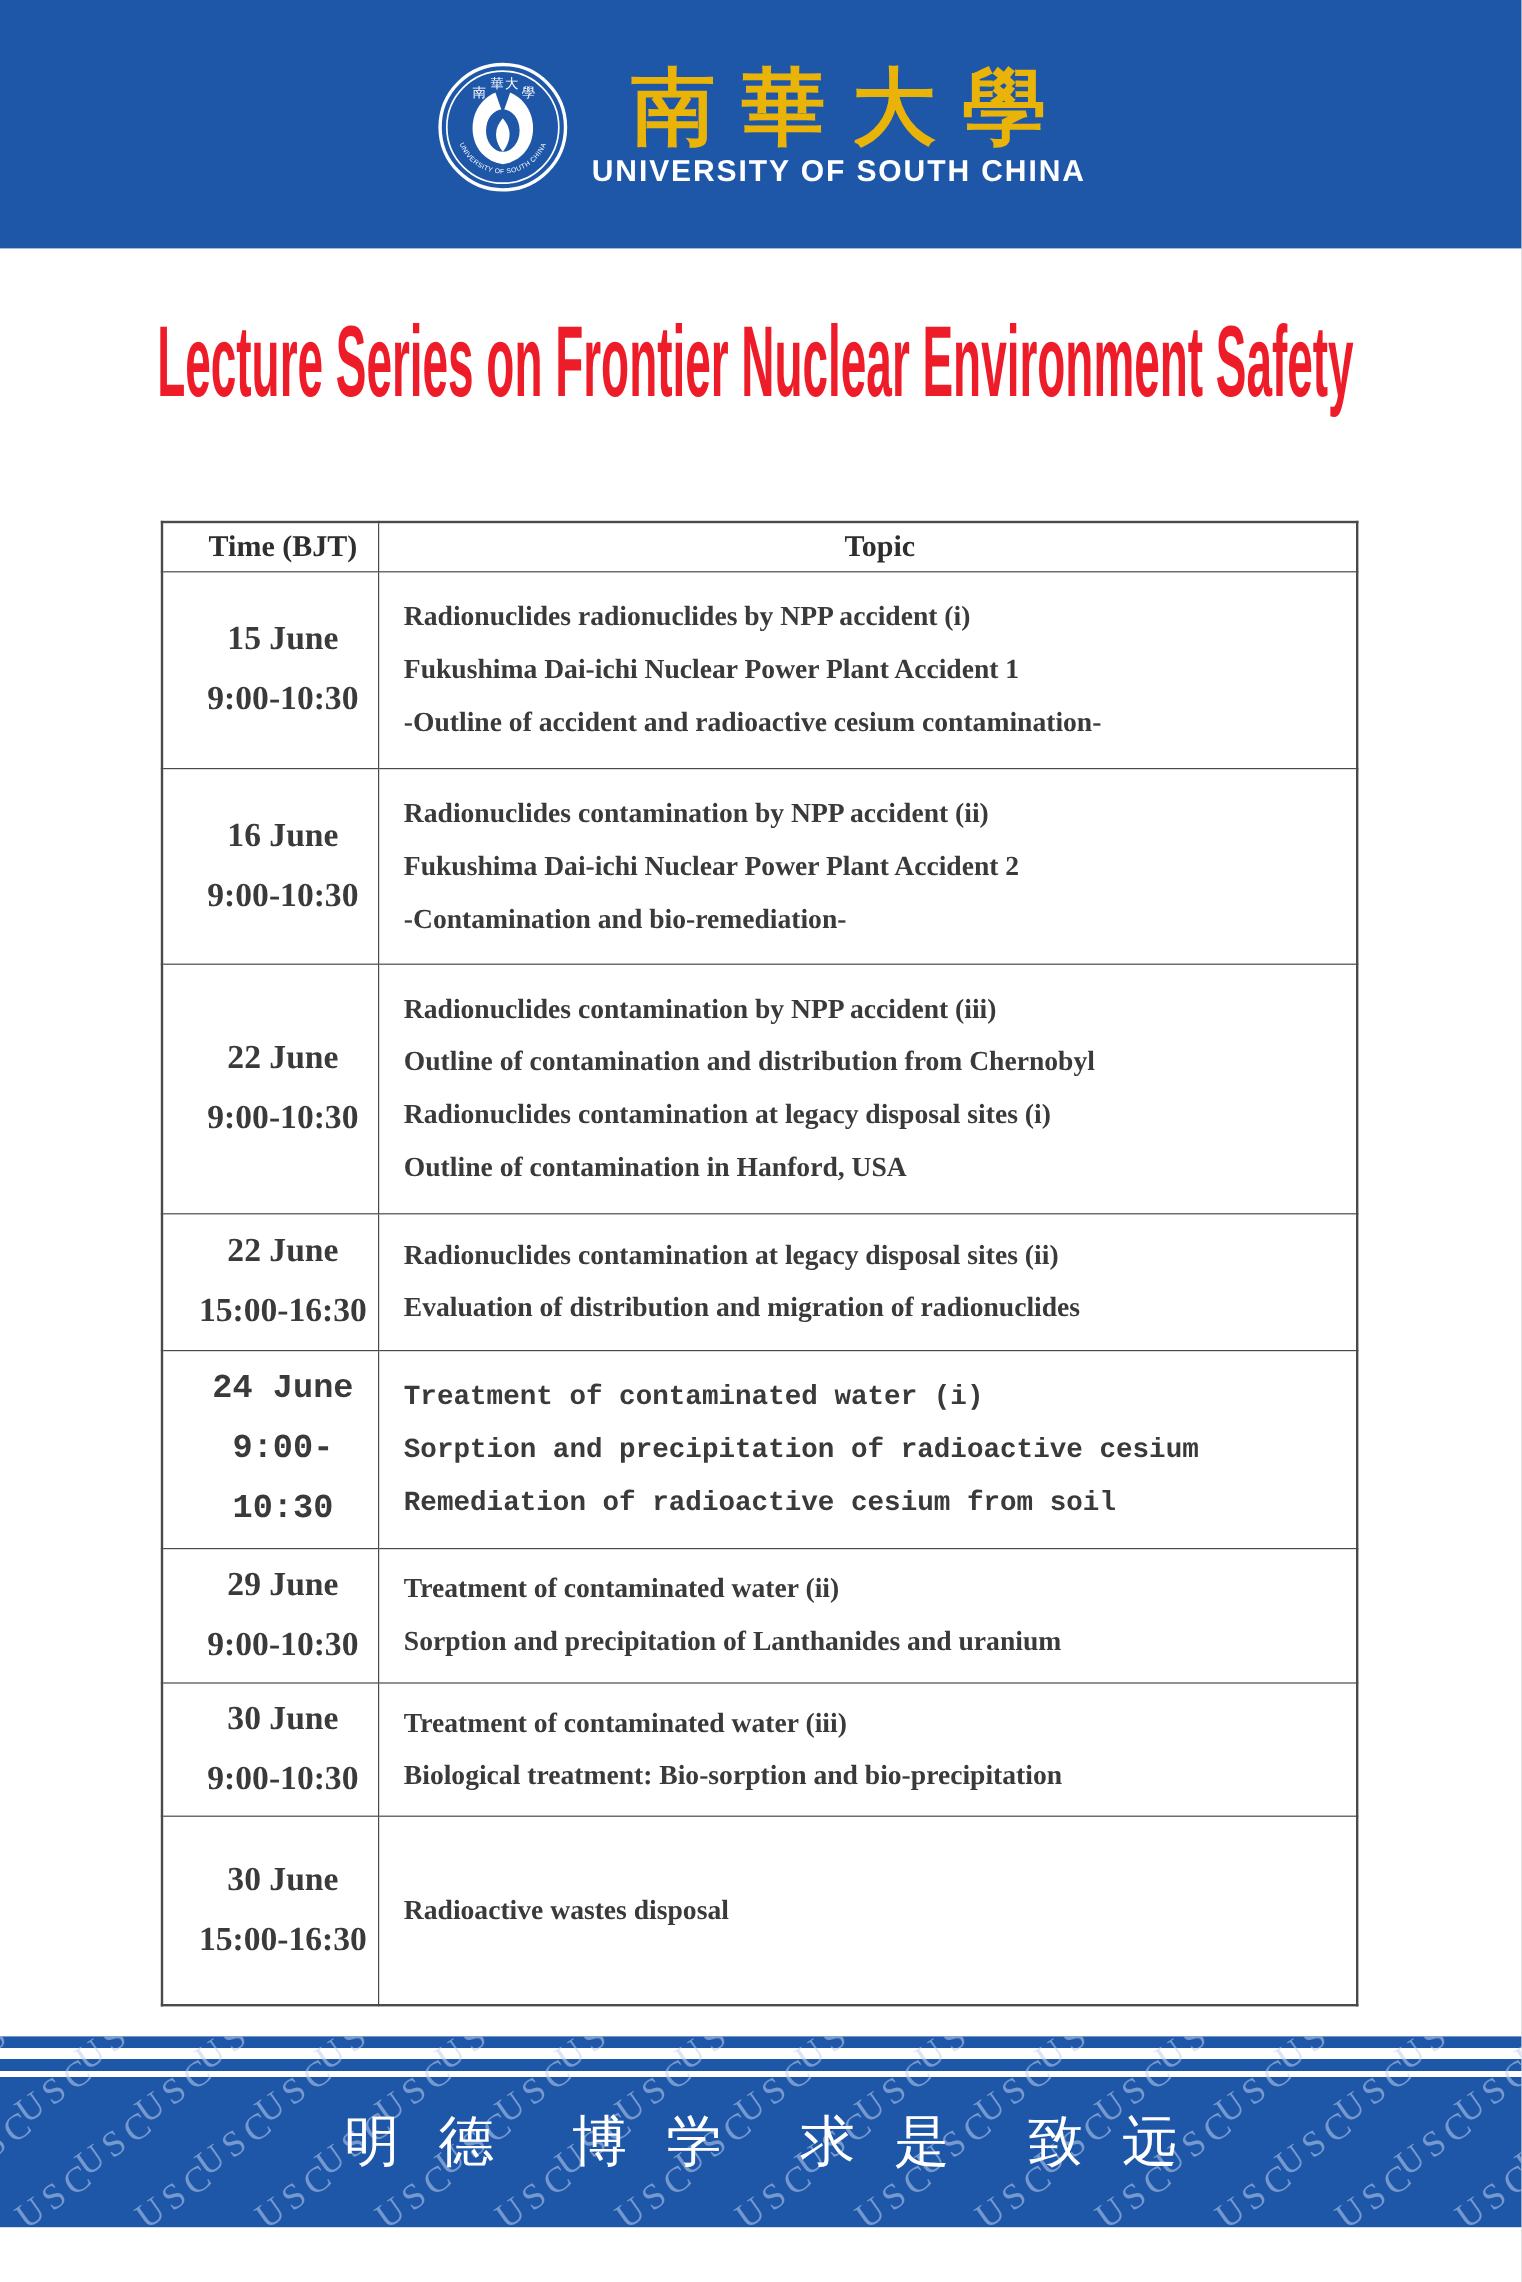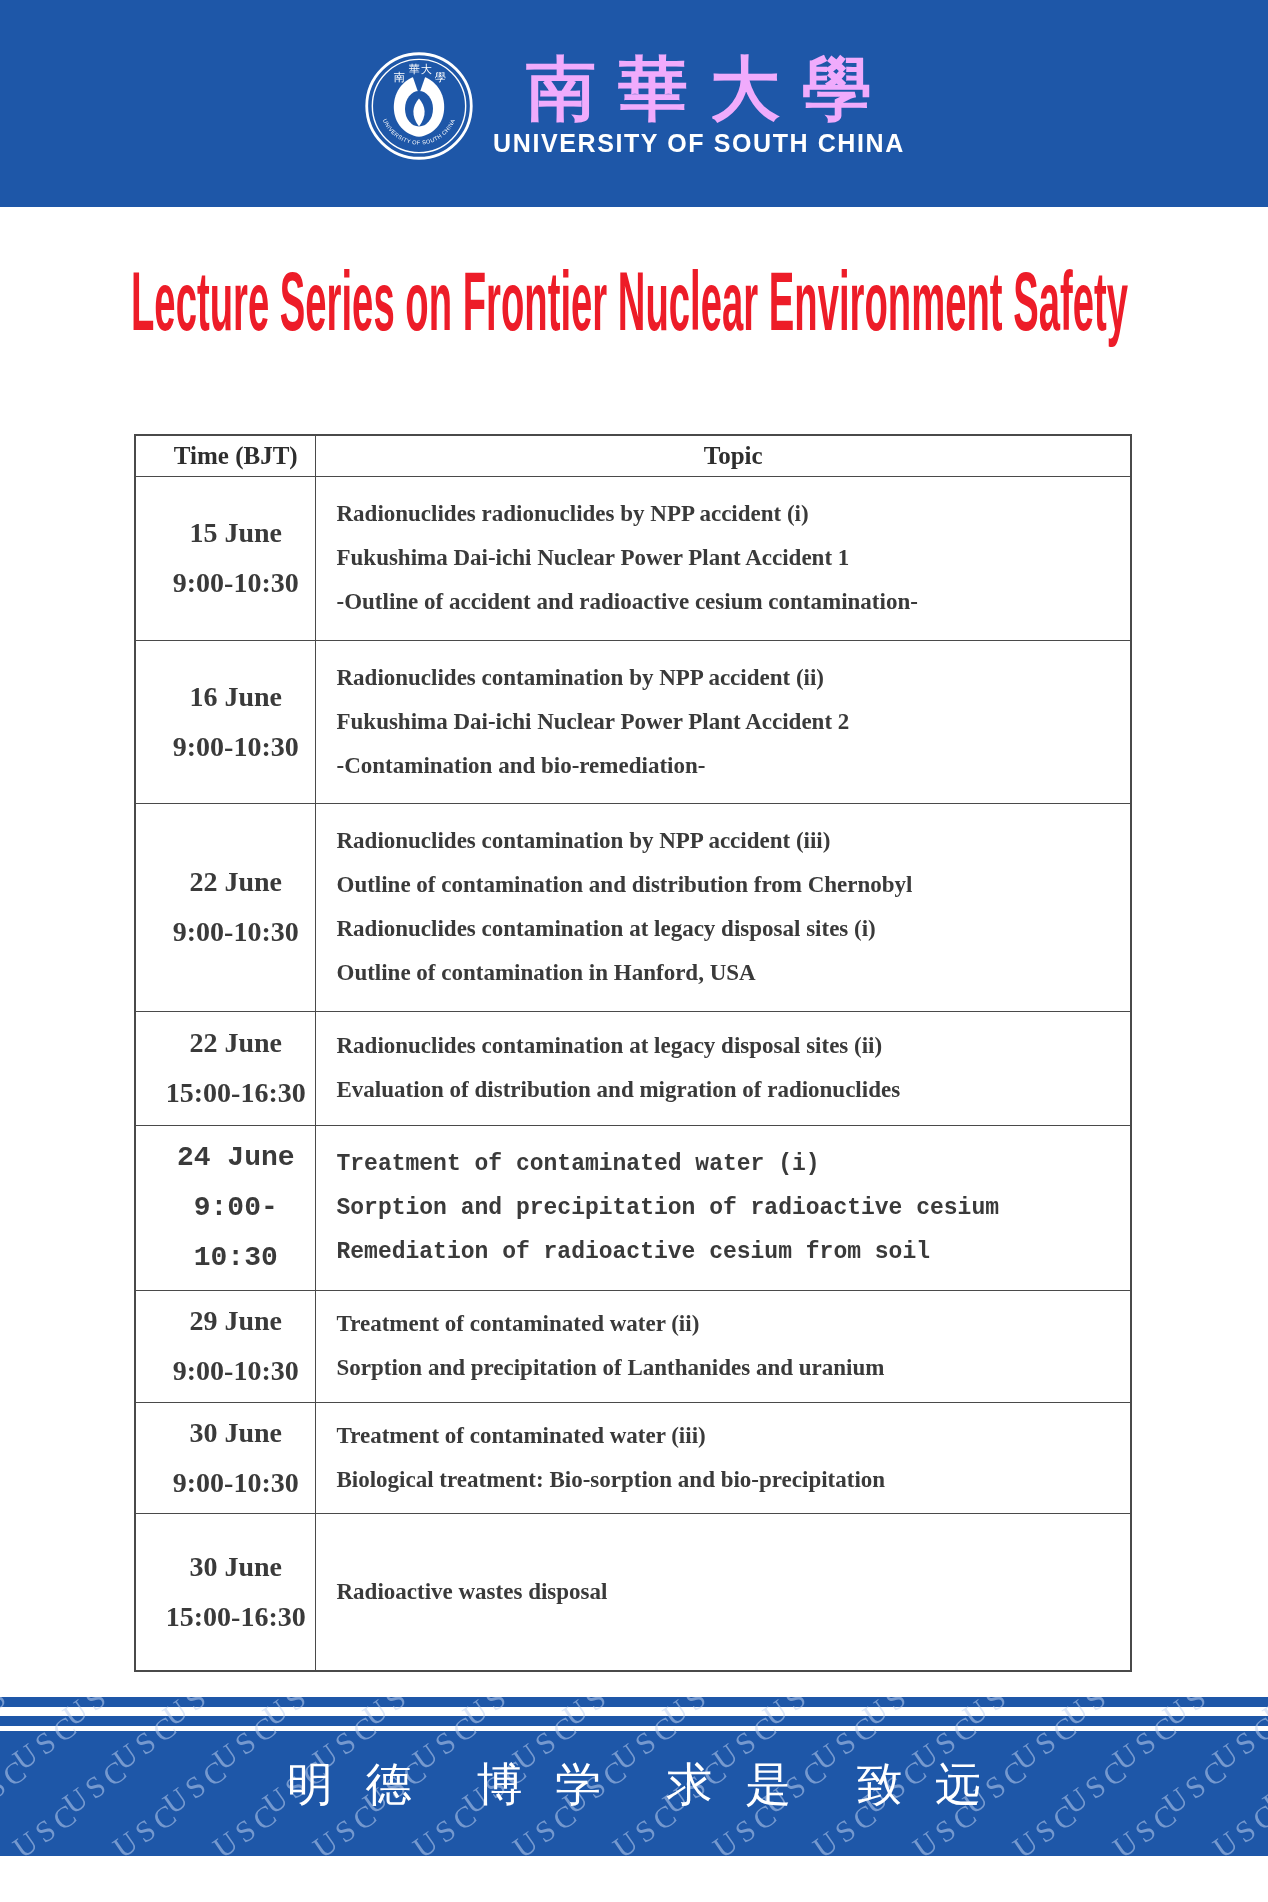--- a/index.html
+++ b/index.html
@@ -17,21 +17,21 @@
   }
   
   .header{
     height:207px;background:var(--blue);
     display:flex;align-items:center;justify-content:center;gap:18px;
     padding-top:4px;
   }
   .seal{width:112px;height:112px;flex:0 0 auto;}
   .name-block{display:flex;flex-direction:column;align-items:center;}
   .cn-name{
-    color:#f0abfc;font-size:70px;line-height:1.05;font-weight:bold;
+    color:#eab308;font-size:70px;line-height:1.05;font-weight:bold;
     letter-spacing:22px;margin-right:-22px;white-space:nowrap;
     font-family:"DejaVu Sans",sans-serif;
   }
   .en-name{
     color:#fff;font-size:25px;font-weight:bold;letter-spacing:1.6px;
     font-family:"Liberation Sans",sans-serif;margin-top:2px;white-space:nowrap;
   }
   
   .title-wrap{margin:52px 0 0 131px;width:997px;height:84px;}
   .page-title{

